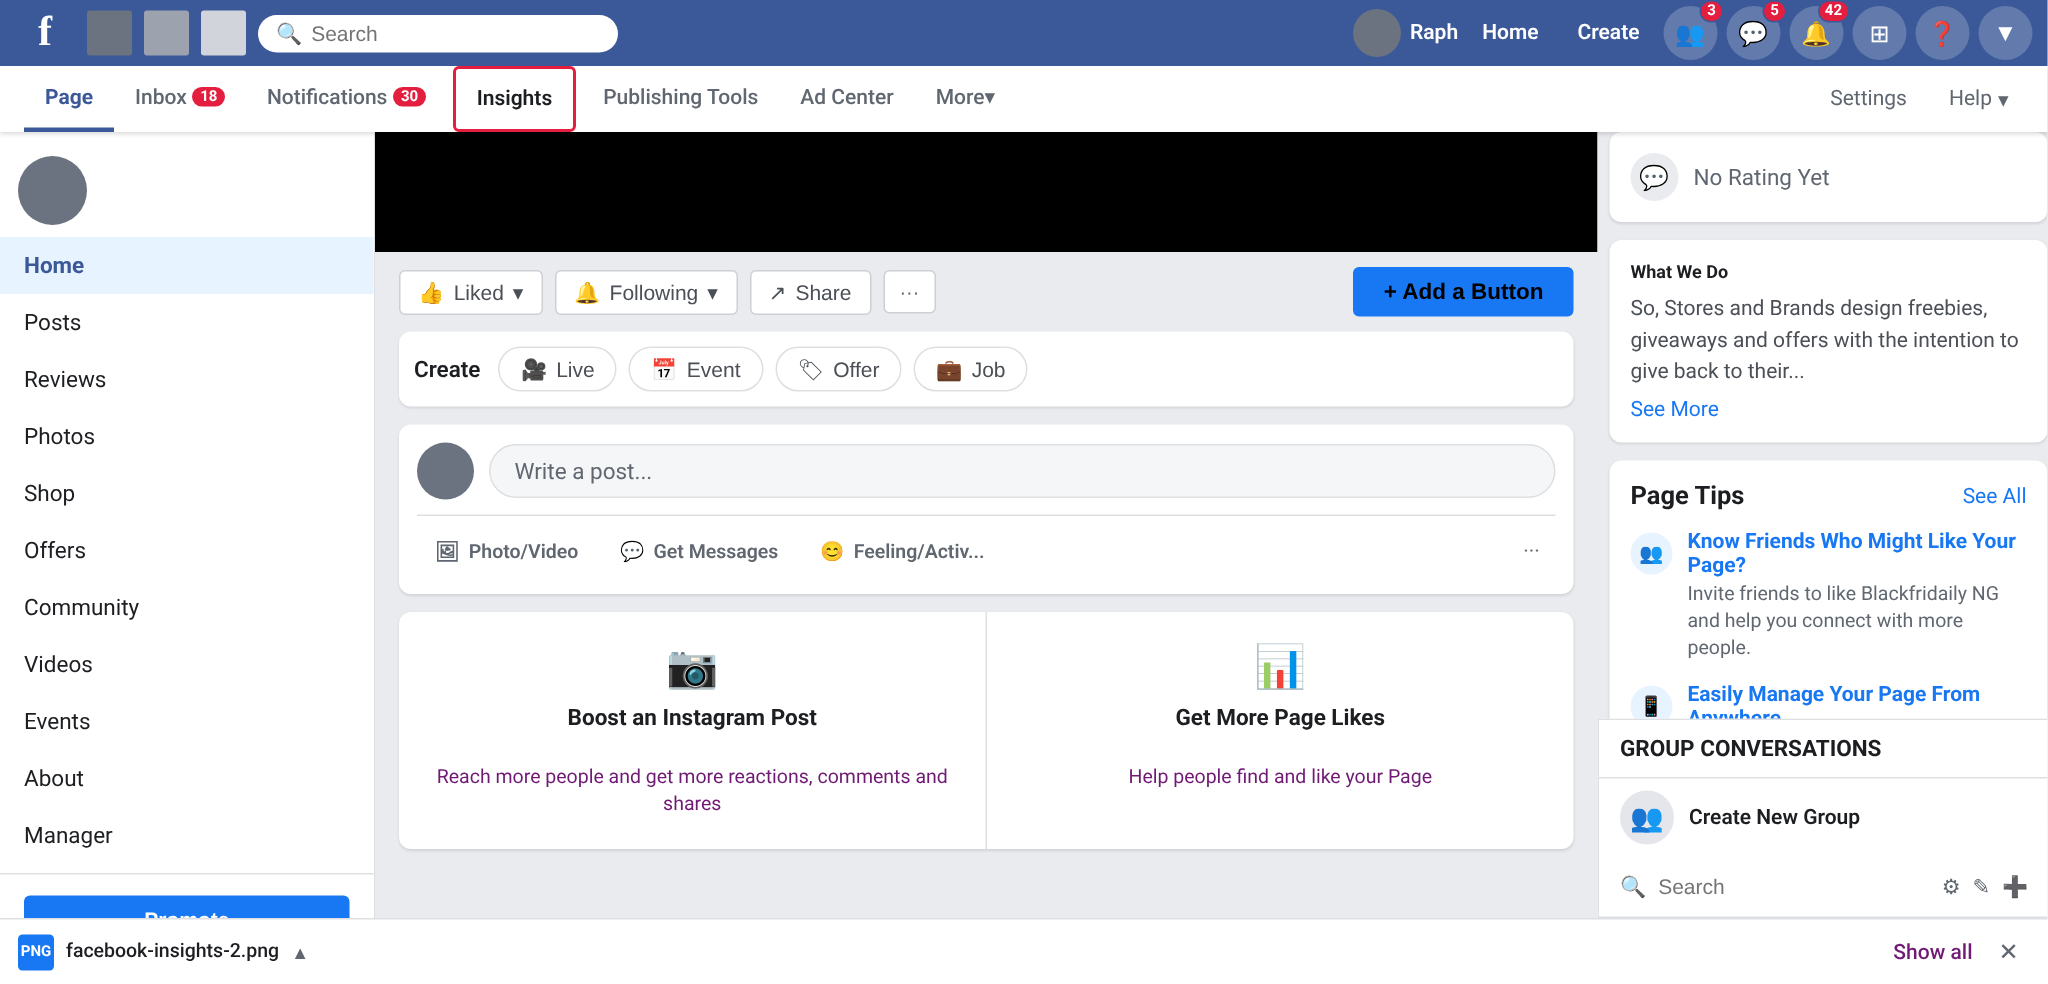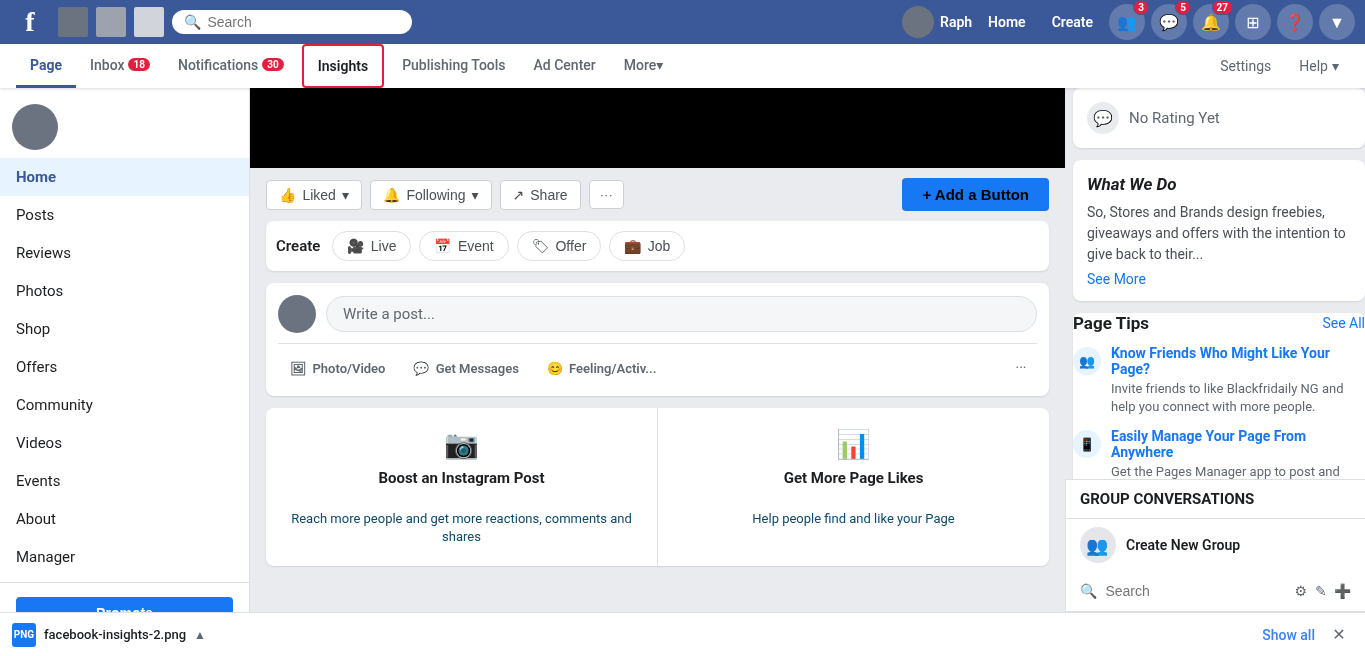--- a/index.html
+++ b/index.html
@@ -237,21 +237,21 @@
     .promo-card {
       flex: 1;
       padding: 20px;
       text-align: center;
       border-right: 1px solid #dddfe2;
       cursor: pointer;
     }
     .promo-card:last-child { border-right: none; }
     .promo-icon { font-size: 28px; margin-bottom: 8px; color: #606770; }
     .promo-title { font-size: 15px; font-weight: 700; color: #1c1e21; margin-bottom: 6px; }
-    .promo-desc { font-size: 13px; color: #0c4a6e; line-height: 1.4; margin-top: 23px; }
+    .promo-desc { font-size: 13px; color: #701a75; line-height: 1.4; margin-top: 23px; }
 
     
     .right-sidebar {
       width: 300px;
       background: #e9ebee;
       overflow-y: auto;
       flex-shrink: 0;
       padding: 0 0 0 8px;
     }
 
@@ -265,25 +265,25 @@
     .widget-rating {
       display: flex; align-items: center; gap: 10px;
       padding: 14px;
     }
     .rating-icon { width: 32px; height: 32px; border-radius: 50%; background: #e9ebee; display: flex; align-items: center; justify-content: center; font-size: 16px; }
     .rating-text { font-size: 15px; color: #606770; }
 
     .widget-what {
       padding: 14px;
     }
-    .widget-title { font-size: 17px; font-weight: 700; color: #1c1e21; margin-bottom: 8px; font-style: italic; }
+    .widget-title { font-size: 12px; font-weight: 700; color: #1c1e21; margin-bottom: 8px; }
     .widget-body { font-size: 14px; color: #4b4f56; line-height: 1.5; }
     .widget-see-more { color: #1877f2; cursor: pointer; font-size: 14px; margin-top: 6px; display: inline-block; }
 
-    .widget-tips { }
+    .widget-tips { padding: 14px; }
     .tips-header { display: flex; align-items: center; justify-content: space-between; margin-bottom: 12px; }
     .tips-title { font-size: 17px; font-weight: 700; color: #1c1e21; }
     .tips-see-all { color: #1877f2; cursor: pointer; font-size: 14px; }
     .tip-item { display: flex; align-items: flex-start; gap: 10px; margin-bottom: 12px; }
     .tip-icon { width: 28px; height: 28px; border-radius: 50%; background: #e7f3ff; display: flex; align-items: center; justify-content: center; font-size: 13px; color: #1877f2; flex-shrink: 0; margin-top: 2px; }
     .tip-content { flex: 1; }
     .tip-title { font-size: 14px; font-weight: 700; color: #1877f2; margin-bottom: 3px; cursor: pointer; }
     .tip-desc { font-size: 13px; color: #606770; line-height: 1.4; }
 
     
@@ -329,21 +329,21 @@
       display: flex;
       align-items: center;
       padding: 0 12px;
       gap: 10px;
       z-index: 200;
     }
     .bottom-file { display: flex; align-items: center; gap: 8px; font-size: 13px; color: #1c1e21; }
     .bottom-file-icon { width: 24px; height: 24px; background: #1877f2; border-radius: 3px; display: flex; align-items: center; justify-content: center; }
     .bottom-file-name { font-size: 13px; color: #1c1e21; font-weight: 500; }
     .bottom-file-arrow { font-size: 12px; color: #606770; }
-    .bottom-show-all { margin-left: auto; font-size: 14px; color: #3b82f6; cursor: pointer; font-weight: 500; }
+    .bottom-show-all { margin-left: auto; font-size: 14px; color: #701a75; cursor: pointer; font-weight: 500; }
     .bottom-close { width: 28px; height: 28px; border-radius: 4px; display: flex; align-items: center; justify-content: center; cursor: pointer; color: #606770; font-size: 16px; }
 
     
     ::-webkit-scrollbar { width: 6px; }
     ::-webkit-scrollbar-track { background: transparent; }
     ::-webkit-scrollbar-thumb { background: #ccd0d5; border-radius: 3px; }
   </style>
 </head>
 <body>
 
@@ -370,21 +370,21 @@
     <div class="nav-icon-btn">
       👥
       <span class="badge">3</span>
     </div>
     <div class="nav-icon-btn">
       💬
       <span class="badge">5</span>
     </div>
     <div class="nav-icon-btn">
       🔔
-      <span class="badge">27</span>
+      <span class="badge">42</span>
     </div>
     <div class="nav-icon-btn">⊞</div>
     <div class="nav-icon-btn">❓</div>
     <div class="nav-icon-btn">▼</div>
   </div>
 </nav>
 
 <div class="page-tab-bar">
   <div class="tab-item active">Page</div>
   <div class="tab-item">

